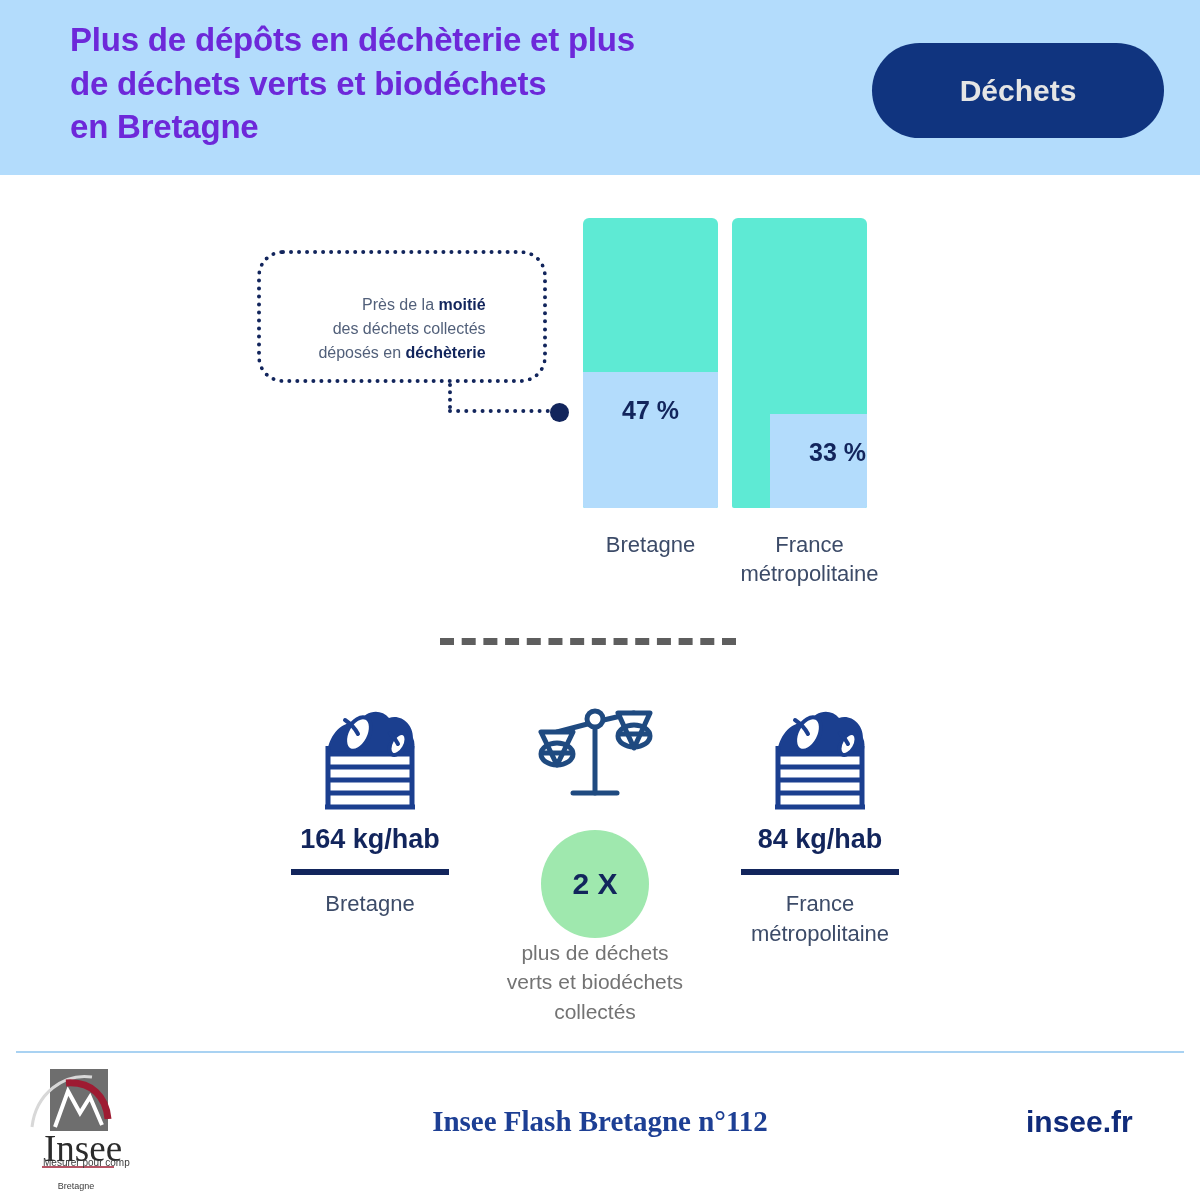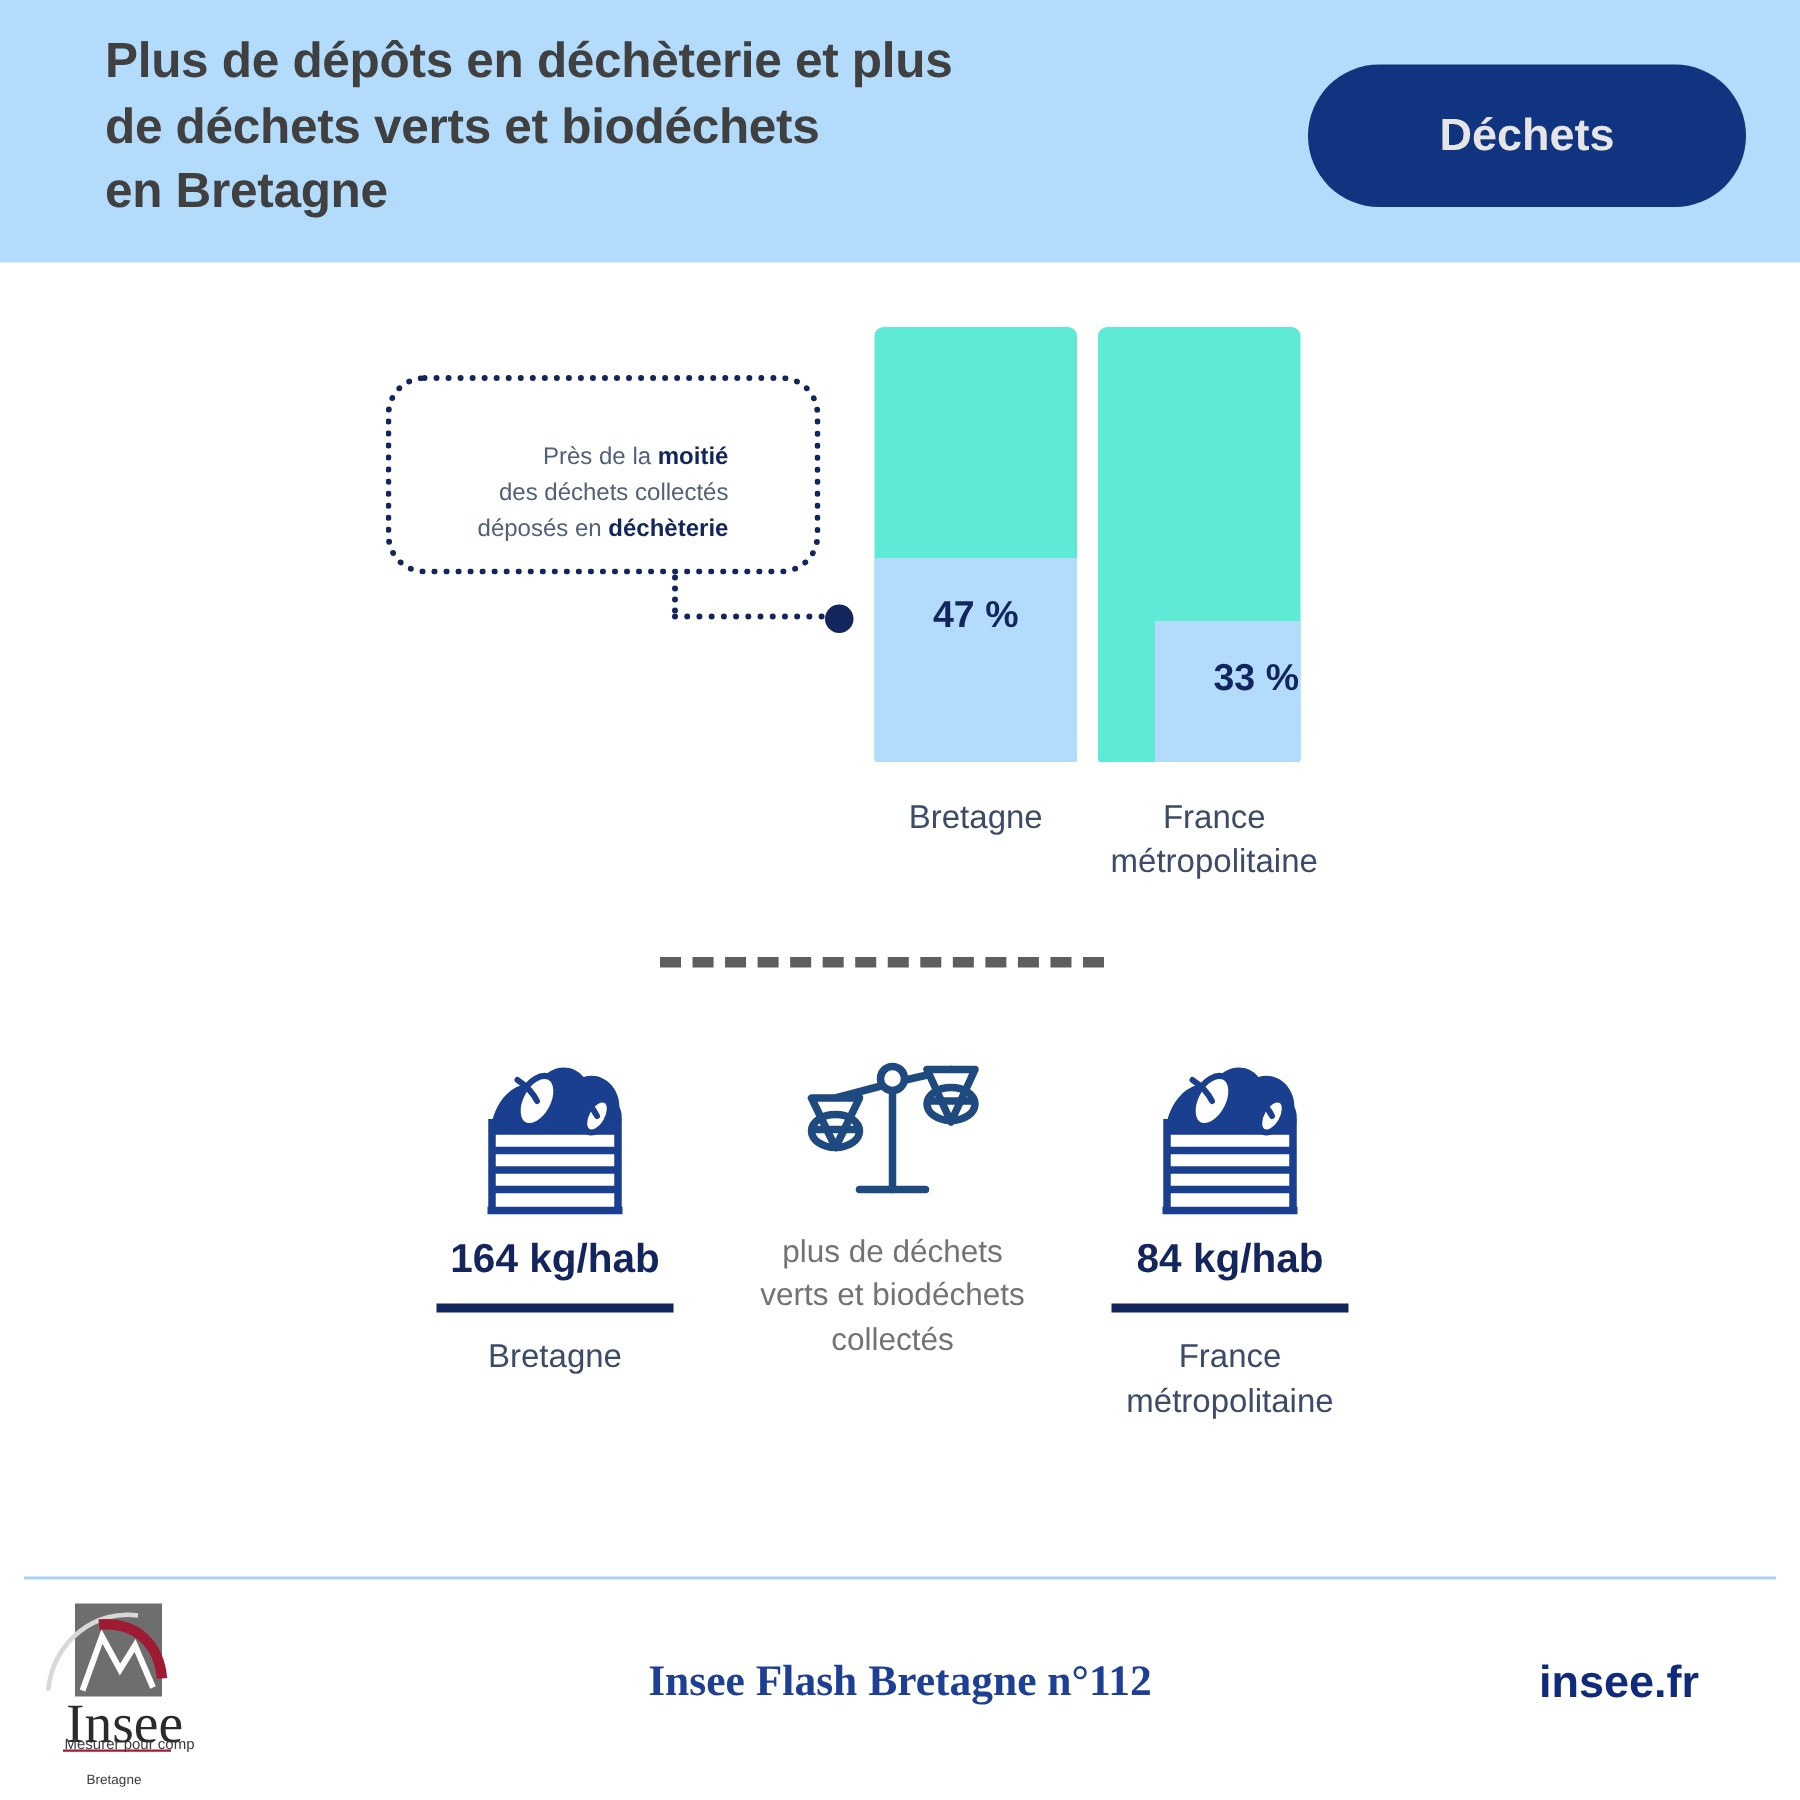--- a/index.html
+++ b/index.html
@@ -22,21 +22,21 @@
     width: 1200px; height: 175px;
     background: #b3dcfc;
   }
   #header-title {
     position: absolute;
     left: 70px; top: 18px;
     width: 760px;
     font-size: 33px;
     font-weight: bold;
     line-height: 1.32;
-    color: #404040;
+    color: #6d28d9;
     letter-spacing: -0.2px;
     white-space: pre-line;
   }
   #theme-badge {
     position: absolute;
     left: 872px; top: 43px;
     width: 292px; height: 95px;
     border-radius: 48px;
     background: #10347f;
     color: #e5e5e5;
@@ -321,20 +321,23 @@
           <path d="M8 50 L36 50"></path>
           <path d="M85 31 L113 31"></path>
         </g>
         <g fill="none" stroke="#1f4a80" stroke-width="5">
           <ellipse cx="22" cy="51" rx="16" ry="11"></ellipse>
           <ellipse cx="99" cy="33" rx="16" ry="11"></ellipse>
           <circle cx="60" cy="16" r="8" fill="#ffffff"></circle>
         </g>
       </svg>
     </div>
+    <div id="green-circle">
+      <span>2 X</span>
+    </div>
     <div id="center-caption">plus de déchets
 verts et biodéchets
 collectés</div>
   </div>
 
   <div id="stat-france" class="stat-col">
     <div class="stat-icon">
       <svg width="130" height="122" viewBox="0 0 130 122" aria-hidden="true">
         <g fill="#1b3f8f">
           <path d="M22 58 C26 36 40 26 54 29 C60 16 76 14 84 24 C96 20 108 30 108 44 C110 48 110 54 108 58 Z"></path>

